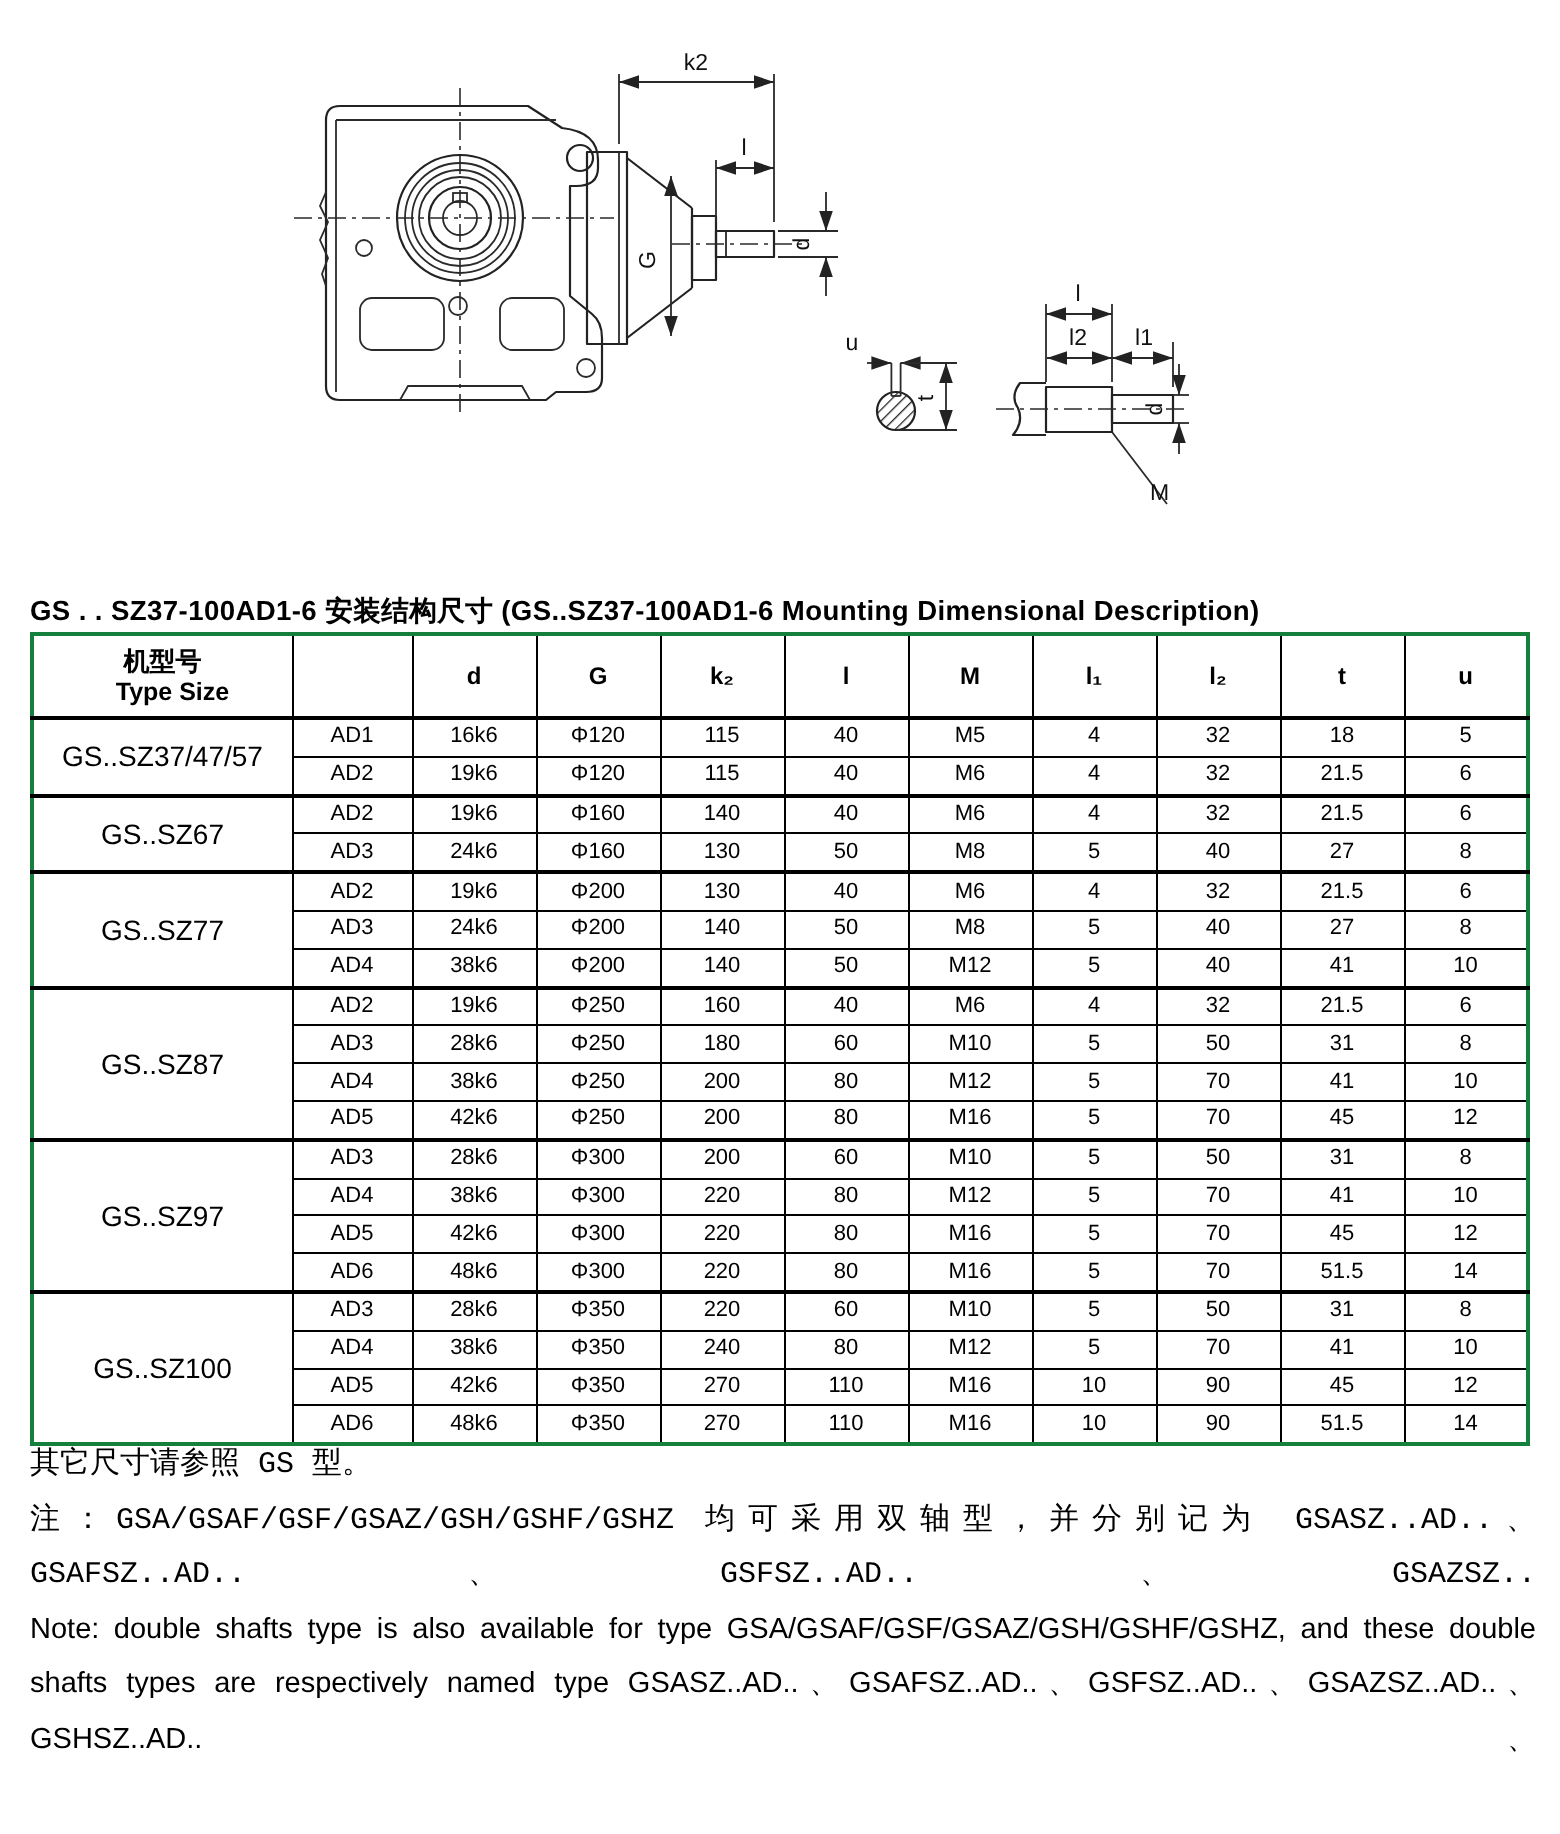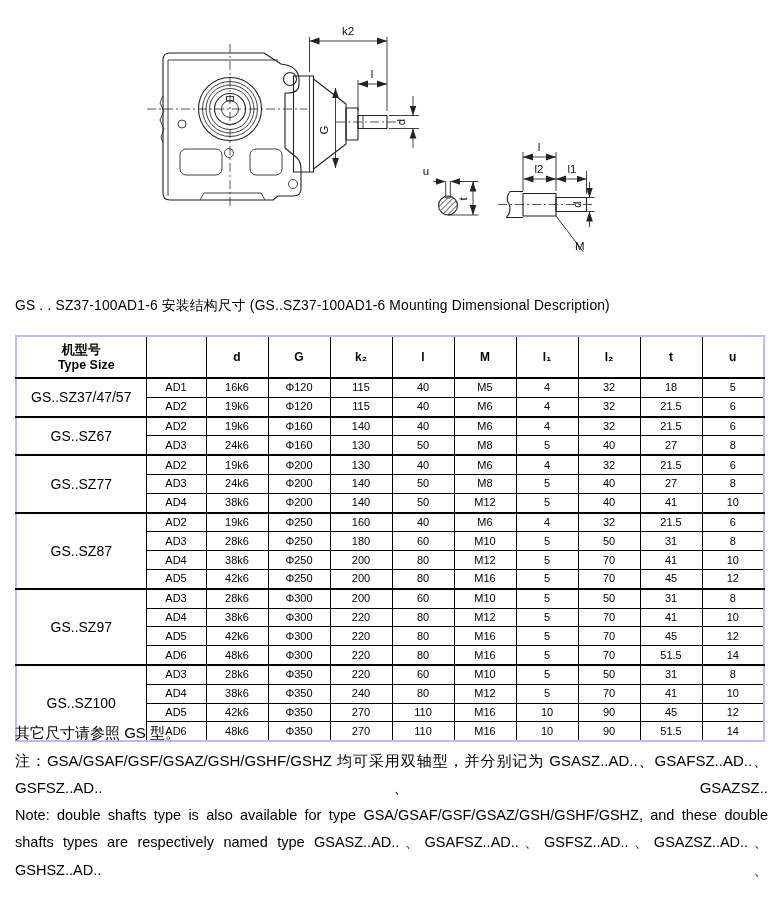--- a/index.html
+++ b/index.html
@@ -8,37 +8,37 @@
 
   
   svg.drawing { position:absolute; left:0; top:0; }
   svg .ln   { stroke:#222; stroke-width:1.1; fill:none; stroke-linejoin:round; }
   svg .thin { stroke:#2a2a2a; stroke-width:0.9; fill:none; }
   svg .cl   { stroke:#2a2a2a; stroke-width:0.8; fill:none; stroke-dasharray:9 3 2 3; }
   svg text  { font-family:"Liberation Sans","DejaVu Sans",sans-serif; font-size:11.5px; fill:#111; }
 
   
   .title { position:absolute; left:15px; top:297px; width:760px;
-           font-size:13.8px; font-weight:normal; letter-spacing:0.2px; white-space:nowrap; }
+           font-size:13.8px; font-weight:bold; letter-spacing:0.2px; white-space:nowrap; }
 
   
-  table.dim { position:absolute; left:15px; top:335px; width:750px;
-              border-collapse:collapse; table-layout:fixed; border:2px solid #c4b5fd; }
+  table.dim { position:absolute; left:15px; top:316px; width:750px;
+              border-collapse:collapse; table-layout:fixed; border:2px solid #15803d; }
   table.dim th, table.dim td { border:1px solid #000; text-align:center; vertical-align:middle; padding:0; overflow:hidden; }
   table.dim thead th { border-bottom:2px solid #000; height:40px; font-size:12px; font-weight:bold; }
   table.dim thead th .hz { font-size:13px; line-height:16px; }
   table.dim thead th .he { font-size:12.5px; line-height:15px;margin-left:10px; }
   table.dim tbody td { height:17.8px; font-size:11px; font-weight:normal; line-height:1; }
   table.dim tbody td.col-type { font-size:14px; }
   table.dim tbody tr.group-start td { border-top:2px solid #000; }
 
   
   .notes { position:absolute; left:15px; top:719px; width:753px; }
   .note  { line-height:27.5px; }
-  .n-zh  { font-family:Liberation Sans, sans-serif; font-size:15px; }
+  .n-zh  { font-family:Liberation Mono, monospace; font-size:15px; }
   .n-en  { font-size:14.5px; }
   .ws    { word-spacing:4px; }
   .justify { text-align:justify; text-align-last:justify; }
 </style>
 </head>
 <body>
 
 <div class="page">
 
   <svg class="drawing" width="780" height="292" viewBox="0 0 780 292">

